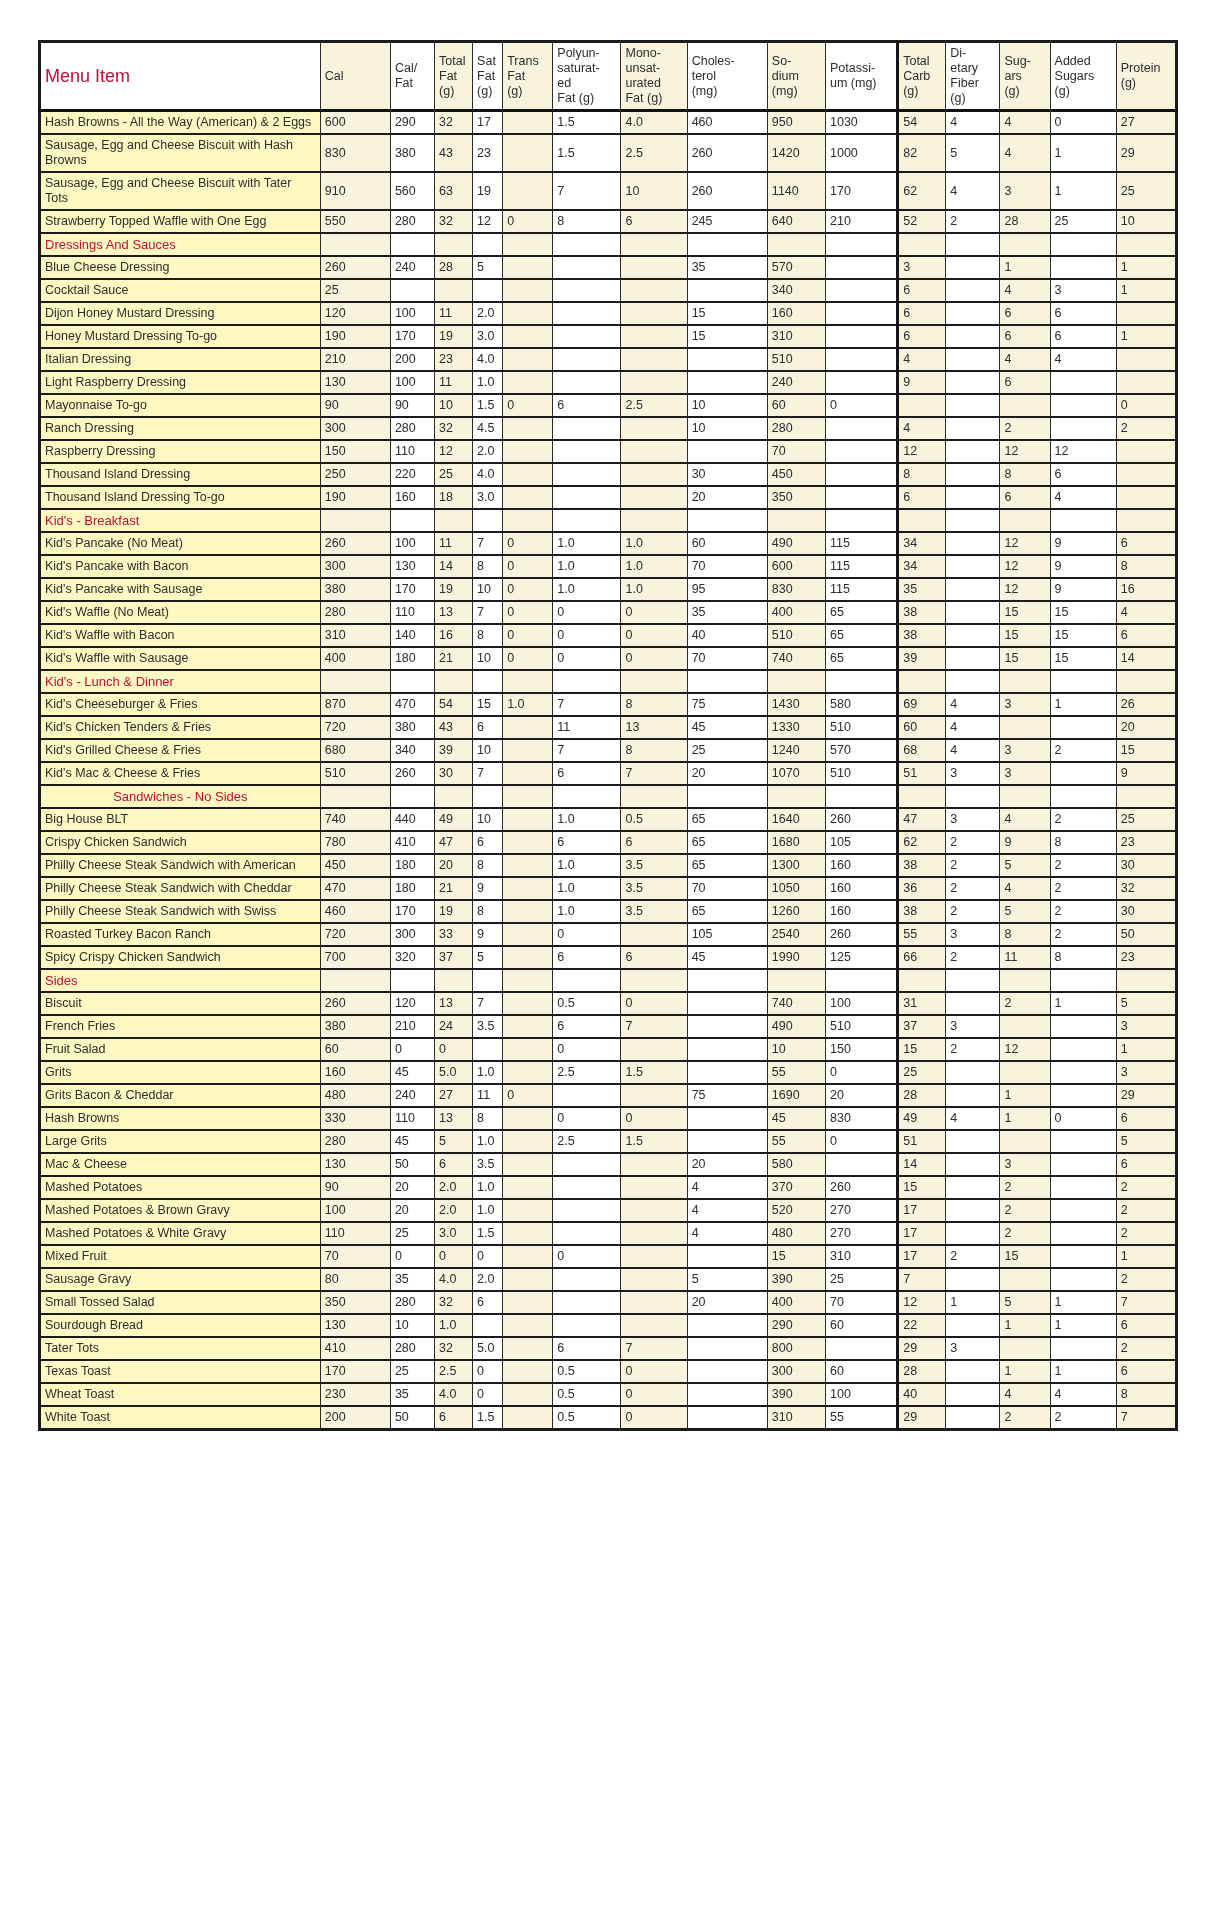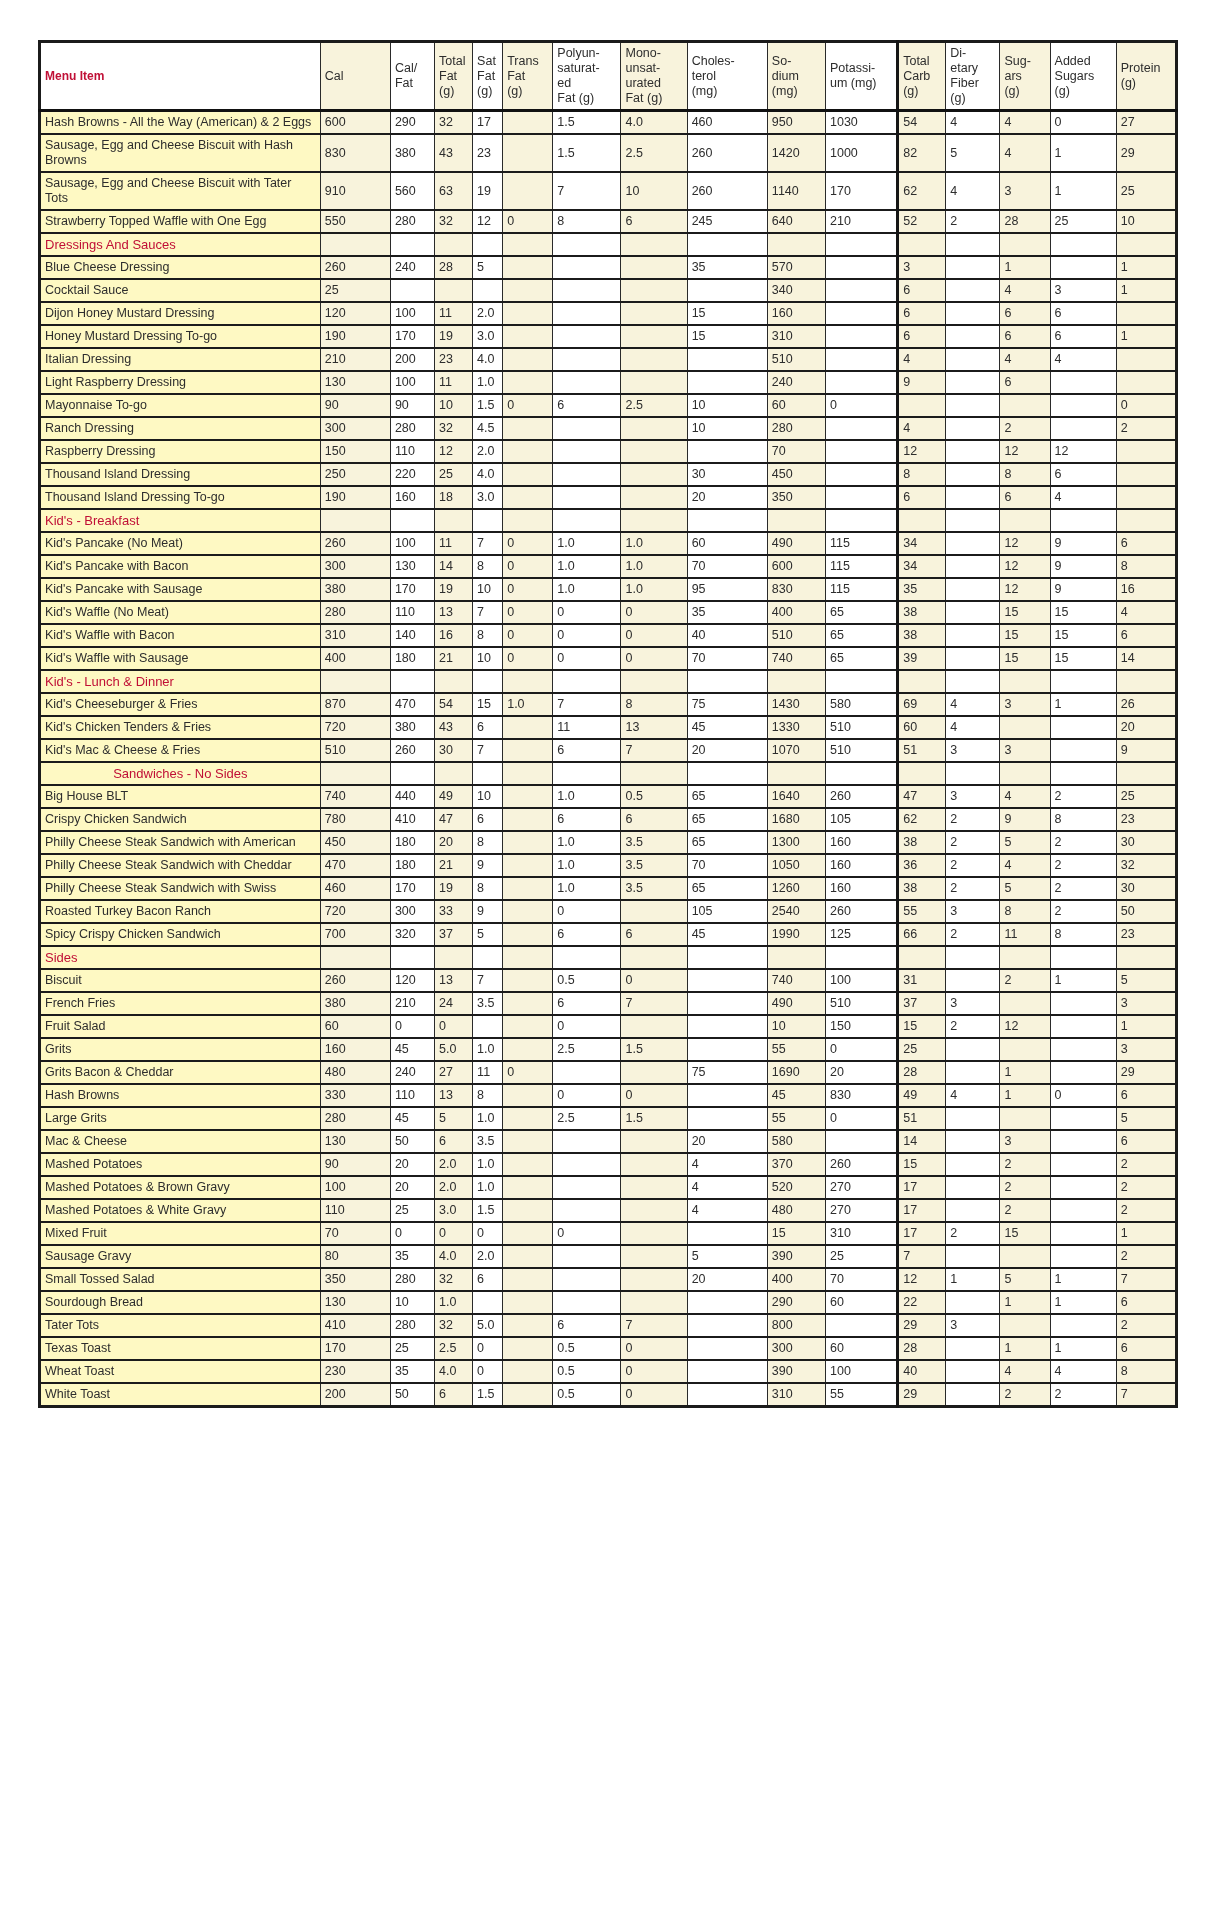--- a/index.html
+++ b/index.html
@@ -28,21 +28,21 @@
   table.nutrition tr > *:nth-child(2n) { background:#f8f3dc; }
   
   table.nutrition tr > *:nth-child(12) { border-left:3px solid #151515; }
   table.nutrition thead th {
     font-weight:400;
     white-space:pre-line;
     height:62px;
     border-bottom:3px solid #111111;
   }
   table.nutrition thead th.menu-col {
-    font-weight:700; font-size:12px;
+    font-weight:400; font-size:18px;
   }
   td.menu-cell { background:#fef9c3; }
   tr.section-row td.section-cell {
     font-weight:400; font-size:13px;
   }
   tr.section-row td { height:17px; }
   td.val-cell { white-space:nowrap; }
 </style>
 </head>
 <body>
@@ -578,20 +578,38 @@
           <td class="val-cell">45</td>
           <td class="val-cell">1330</td>
           <td class="val-cell">510</td>
           <td class="val-cell">60</td>
           <td class="val-cell">4</td>
           <td class="val-cell"></td>
           <td class="val-cell"></td>
           <td class="val-cell">20</td>
         </tr>
         <tr>
+          <td class="menu-cell">Kid's Grilled Cheese &amp; Fries</td>
+          <td class="val-cell">680</td>
+          <td class="val-cell">340</td>
+          <td class="val-cell">39</td>
+          <td class="val-cell">10</td>
+          <td class="val-cell"></td>
+          <td class="val-cell">7</td>
+          <td class="val-cell">8</td>
+          <td class="val-cell">25</td>
+          <td class="val-cell">1240</td>
+          <td class="val-cell">570</td>
+          <td class="val-cell">68</td>
+          <td class="val-cell">4</td>
+          <td class="val-cell">3</td>
+          <td class="val-cell">2</td>
+          <td class="val-cell">15</td>
+        </tr>
+        <tr>
           <td class="menu-cell">Kid's Mac &amp; Cheese &amp; Fries</td>
           <td class="val-cell">510</td>
           <td class="val-cell">260</td>
           <td class="val-cell">30</td>
           <td class="val-cell">7</td>
           <td class="val-cell"></td>
           <td class="val-cell">6</td>
           <td class="val-cell">7</td>
           <td class="val-cell">20</td>
           <td class="val-cell">1070</td>

